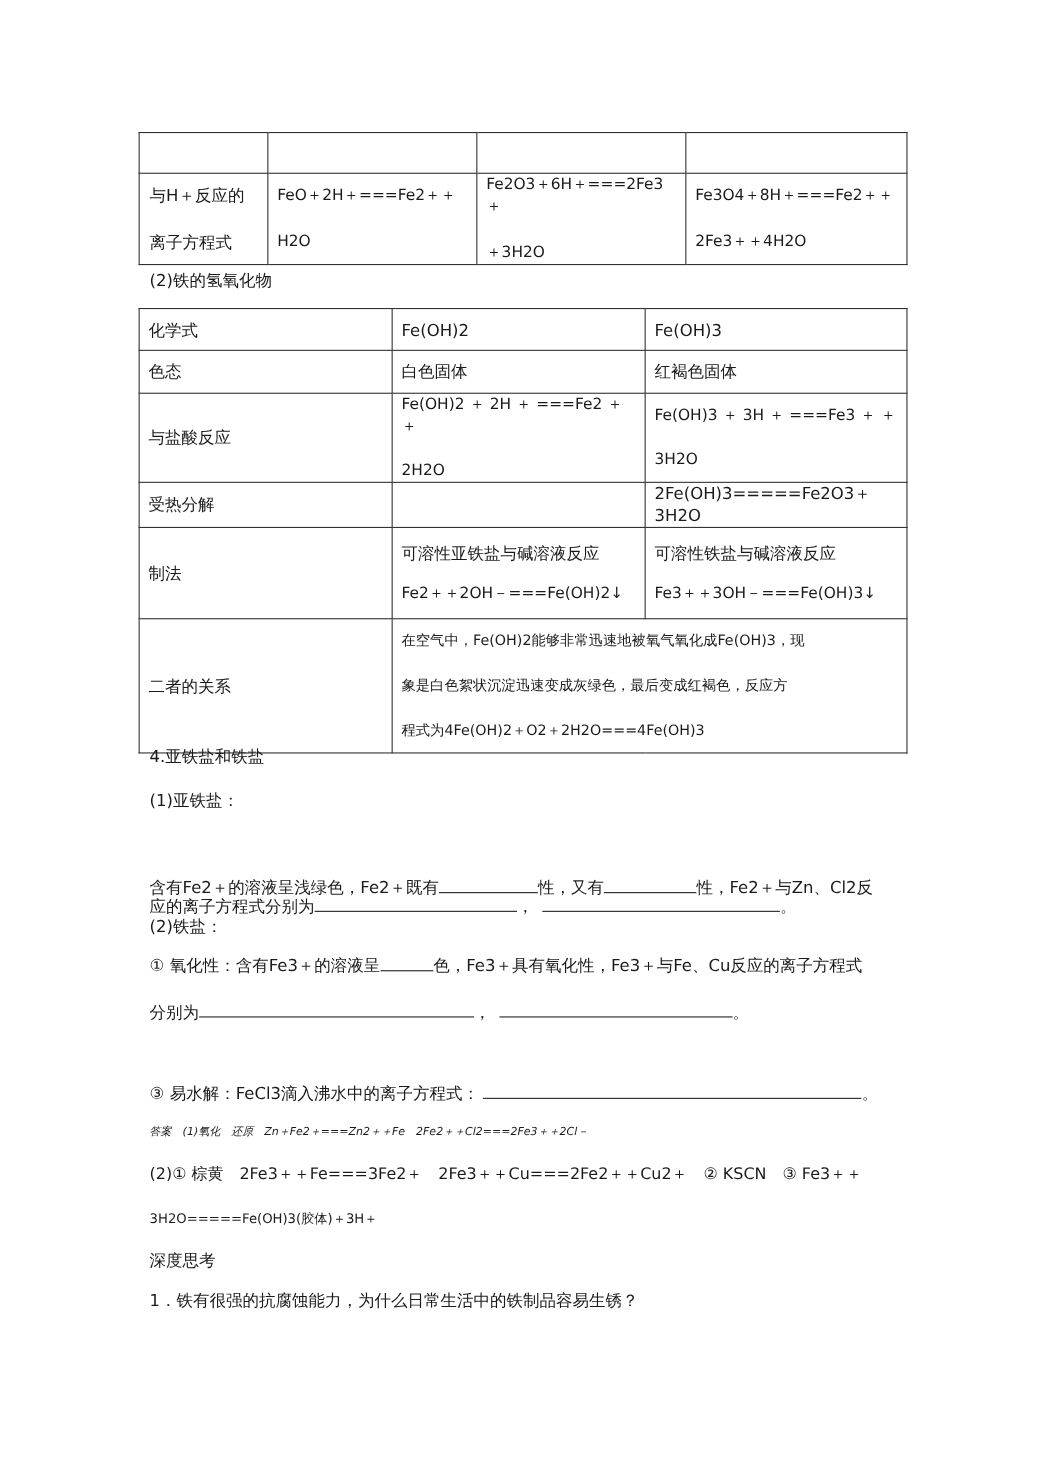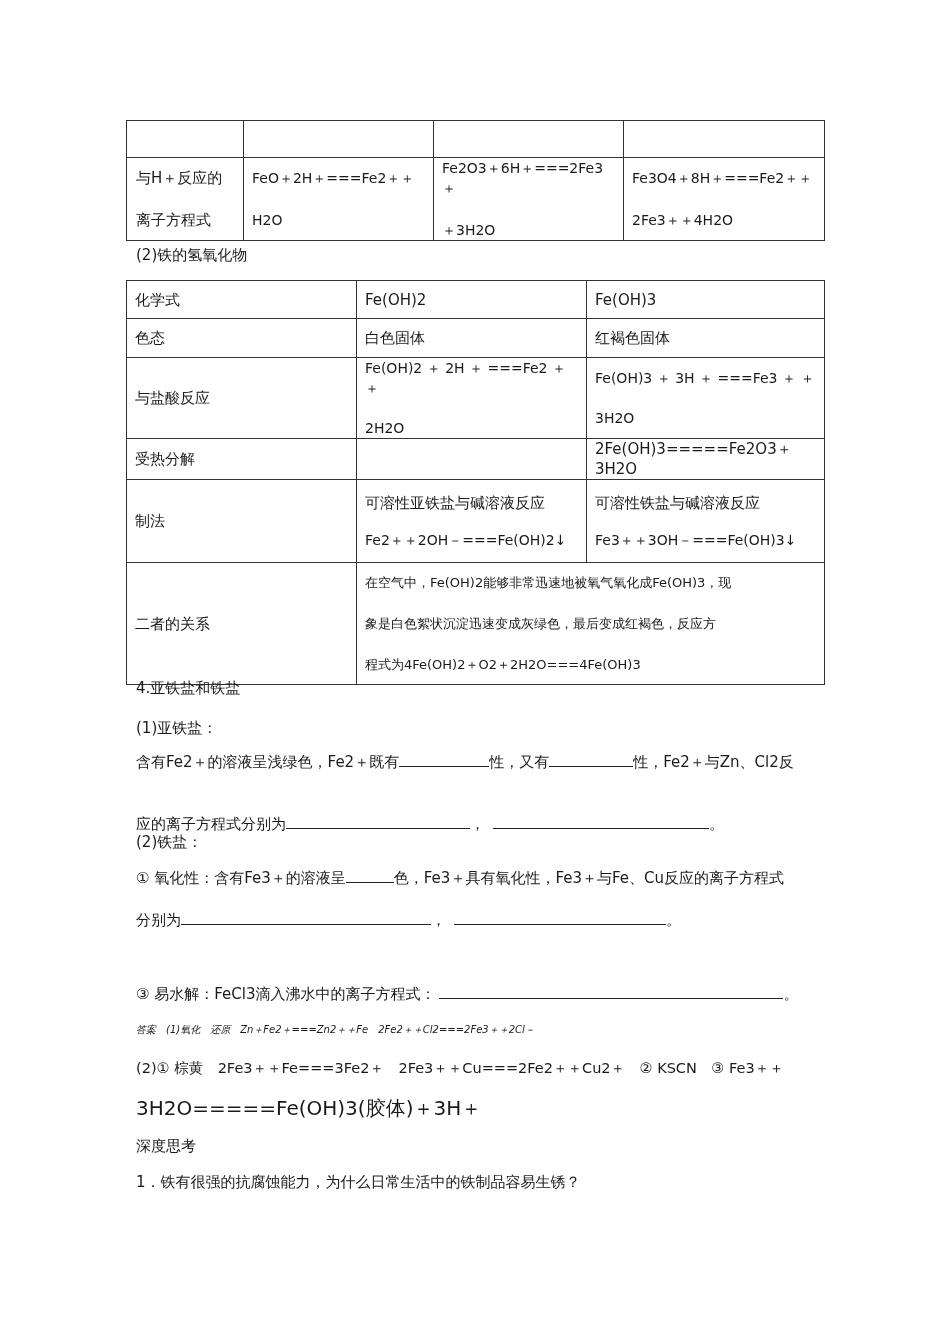--- a/index.html
+++ b/index.html
@@ -113,21 +113,21 @@
         <div style="margin-top:21px;">象是白色絮状沉淀迅速变成灰绿色，最后变成红褐色，反应方</div>
         <div style="margin-top:21px;">程式为4Fe(OH)2＋O2＋2H2O===4Fe(OH)3</div>
       </td>
     </tr>
   </tbody>
     </table>
 
   <div class="line" style="top:678px;">4.亚铁盐和铁盐</div>
   <div class="line" style="top:718px;">(1)亚铁盐：</div>
 
-  <div class="line" style="top:752px;text-align:center;">
+  <div class="line" style="top:797px;text-align:center;">
     <span>含有Fe2＋的溶液呈浅绿色，Fe2＋既有</span><span class="blank" style="width:90px;"></span><span>性，又有</span><span class="blank" style="width:84px;"></span><span>性，Fe2＋与Zn、Cl2反</span>
   </div>
   <div class="line" style="top:794px;margin-top:20px;">
     <span>应的离子方程式分别为</span><span class="blank" style="width:184px;"></span><span>，</span><span class="blank" style="width:216px; margin-left:8px;"></span><span>。</span>
   </div>
 
   <div class="line" style="top:832px;">(2)铁盐：</div>
 
   <div class="line" style="top:868px;">
     <span>① 氧化性：含有Fe3＋的溶液呈</span><span class="blank" style="width:48px;"></span><span>色，Fe3＋具有氧化性，Fe3＋与Fe、Cu反应的离子方程式</span>
@@ -136,18 +136,18 @@
     <span>分别为</span><span class="blank" style="width:250px;"></span><span>，</span><span class="blank" style="width:212px; margin-left:8px;"></span><span>。</span>
   </div>
 
 
   <div class="line" style="top:984px;">
     <span>③ 易水解：FeCl3滴入沸水中的离子方程式：</span><span class="blank" style="width:344px; margin-left:4px;"></span><span>。</span>
   </div>
 
   <div class="line" style="top:1020px; font-size:10px;font-style:italic;">答案　(1)氧化　还原　Zn＋Fe2＋===Zn2＋＋Fe　2Fe2＋＋Cl2===2Fe3＋＋2Cl－</div>
   <div class="line" style="top:1058px; font-size:14.5px;">(2)① 棕黄　2Fe3＋＋Fe===3Fe2＋　2Fe3＋＋Cu===2Fe2＋＋Cu2＋　② KSCN　③ Fe3＋＋</div>
-  <div class="line" style="top:1098px; font-size:20px;">3H2O=====Fe(OH)3(胶体)＋3H＋</div>
+  <div class="line" style="top:1098px; font-size:12px;">3H2O=====Fe(OH)3(胶体)＋3H＋</div>
 
   <div class="line" style="top:1136px;">深度思考</div>
   <div class="line" style="top:1172px;">1．铁有很强的抗腐蚀能力，为什么日常生活中的铁制品容易生锈？</div>
 
 </div>
 
 </body></html>

